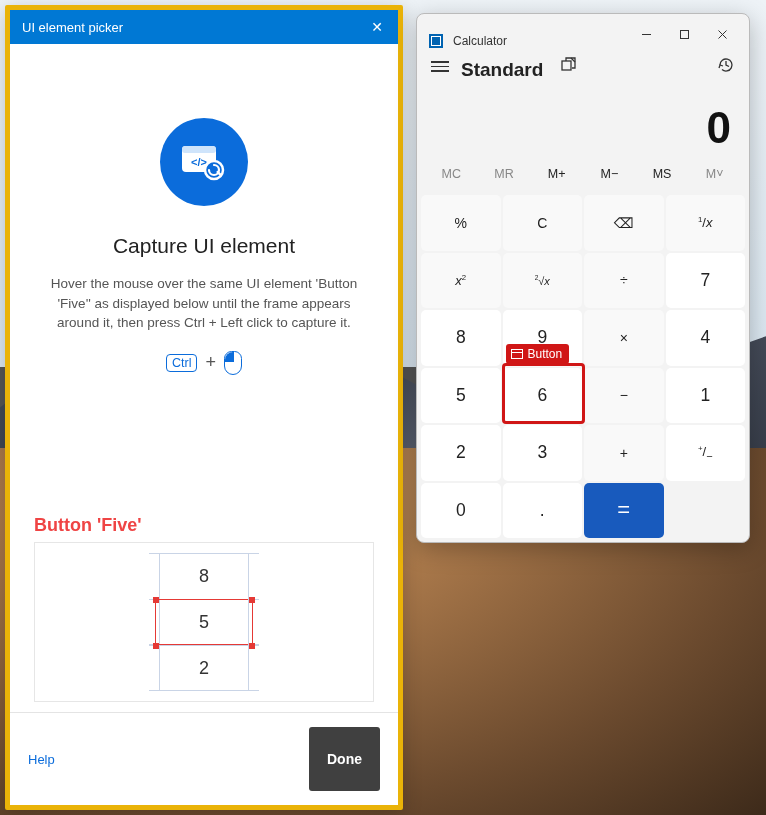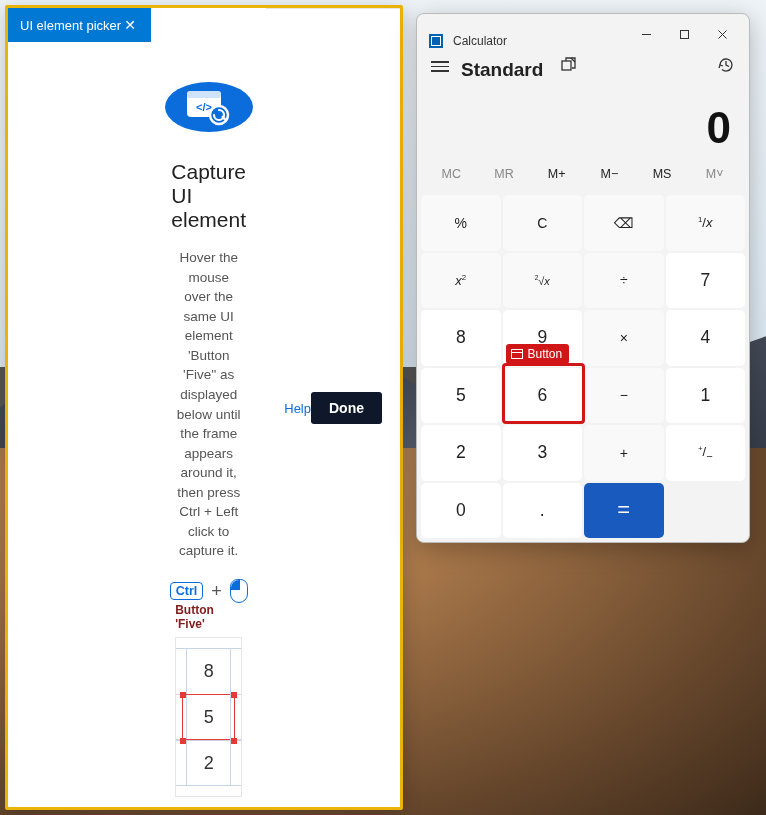--- a/index.html
+++ b/index.html
@@ -5,53 +5,53 @@
   * { box-sizing: border-box; margin: 0; padding: 0; font-family: 'Segoe UI', Tahoma, sans-serif; }
   body { width: 766px; height: 815px; position: relative; overflow: hidden; background: #555; }
 
   
   .desktop-bg { position: absolute; inset: 0; }
   .sky { position: absolute; top: 0; left: 0; right: 0; height: 45%; background: linear-gradient(#eef3f7, #d9e6f0); }
   .mountains { position: absolute; top: 35%; left: 0; right: 0; height: 25%; background: linear-gradient(135deg,#4a5260 0%, #2f3540 40%, #5a6170 60%, #343a46 100%); clip-path: polygon(0 60%, 10% 30%, 25% 55%, 40% 20%, 55% 50%, 70% 15%, 85% 45%, 100% 25%, 100% 100%, 0 100%); }
   .ground { position: absolute; top: 55%; left: 0; right: 0; bottom: 0; background: radial-gradient(ellipse at 30% 10%, #c9a06a 0%, #a9784a 30%, #6b4a2e 70%, #3d2a1a 100%); }
 
   
-  .picker-window { position: absolute; top: 5px; left: 5px; width: 398px; height: 805px; background: #fff; border: 3px solid #eab308; border-radius: 2px; display: flex; flex-direction: row; box-shadow: 0 4px 20px rgba(0,0,0,.2); }
+  .picker-window { position: absolute; top: 5px; left: 5px; width: 398px; height: 805px; background: #fff; border: 5px solid #eab308; border-radius: 2px; display: flex; flex-direction: column; box-shadow: 0 4px 20px rgba(0,0,0,.2); }
   .picker-titlebar { height: 34px; background: #0078d4; color: #fff; display: flex; align-items: center; padding: 0 12px; font-size: 13px; }
   .picker-titlebar .title { flex: 1; }
   .picker-titlebar .close { width: 18px; text-align: center; cursor: pointer; font-size: 14px; }
   .picker-body { flex: 1; display: flex; flex-direction: column; align-items: center; padding: 24px 24px 0 24px; overflow: hidden; }
   .picker-icon { width: 88px; height: 88px; border-radius: 50%; background: #0b6cdb; margin-top: 50px; display: flex; align-items: center; justify-content: center; color: #fff; }
   .picker-heading { font-size: 21px; font-weight: 400; color: #222; margin-top: 28px; }
   .picker-desc { font-size: 13.5px; color: #555; text-align: center; line-height: 1.45; margin-top: 16px; max-width: 330px; }
   .picker-keys { margin-top: 18px; display: flex; align-items: center; gap: 8px; color: #0b6cdb; }
-  .key-chip { border: 1.5px solid #0b6cdb; border-radius: 4px; padding: 1px 5px; font-size: 12.5px; font-weight: 700; }
+  .key-chip { border: 1.5px solid #0b6cdb; border-radius: 4px; padding: 1px 5px; font-size: 12.5px; font-weight: 400; }
   .plus { font-size: 18px; color: #555; }
   .mouse-icon { width: 18px; height: 24px; border: 1.8px solid #0b6cdb; border-radius: 10px 10px 12px 12px; position: relative; }
   .mouse-icon::before { content: ""; position: absolute; top: 0; left: 0; width: 50%; height: 45%; background: #0b6cdb; border-radius: 8px 0 0 0; }
   .mouse-icon::after { content: ""; position: absolute; top: 0; left: 50%; width: 1px; height: 45%; background: #0b6cdb; }
 
   .preview-section { align-self: stretch; margin-top: auto; padding: 0 0 10px 0; }
-  .preview-label { font-size: 12px; font-weight: 600; color: #7f1d1d; margin-bottom: 6px; }
+  .preview-label { font-size: 18px; font-weight: 600; color: #ef4444; margin-bottom: 6px; }
   .preview-card { border: 1px solid #e6e6e6; background: #fff; height: 160px; display: flex; align-items: center; justify-content: center; }
   .preview-inner { width: 110px; position: relative; }
   .preview-inner .cell { height: 46px; display: flex; align-items: center; justify-content: center; font-size: 18px; color: #333; border-bottom: 1px solid #c9d4e6; border-top: 1px solid #c9d4e6; }
   .preview-inner .cell:first-child { border-bottom: none; }
   .preview-inner .cell:last-child { border-top: none; }
   .preview-inner::before, .preview-inner::after { content:""; position:absolute; top:0; bottom:0; width:1px; background:#c9d4e6; }
   .preview-inner::before { left: 10px; }
   .preview-inner::after { right: 10px; }
   .preview-red { position: absolute; top: 33%; bottom: 33%; left: 6px; right: 6px; border: 1.5px solid #e53935; }
   .preview-red::before, .preview-red::after { content:""; position:absolute; width:6px; height:6px; background:#e53935; }
   .preview-red::before { top:-3px; left:-3px; box-shadow: 0 46px #e53935; }
   .preview-red::after  { top:-3px; right:-3px; box-shadow: 0 46px #e53935; }
 
   .picker-footer { border-top: 1px solid #e4e4e4; padding: 14px 18px; display: flex; align-items: center; justify-content: space-between; }
   .help-link { color: #0b6cdb; font-size: 13px; cursor: pointer; }
-  .done-btn { background: #0f172a; color: #fff; border: none; padding: 8px 18px; font-size: 14px; font-weight: 600; border-radius: 3px; cursor: pointer; }
+  .done-btn { background: #404040; color: #fff; border: none; padding: 24px 18px; font-size: 14px; font-weight: 600; border-radius: 3px; cursor: pointer; }
 
   
   .calc-window { position: absolute; top: 13px; left: 416px; width: 334px; height: 530px; background: #f3f3f3; border: 1px solid #bababa; border-radius: 8px; box-shadow: 0 6px 24px rgba(0,0,0,.25); display: flex; flex-direction: column; overflow: visible; }
   .calc-titlebar { height: 34px; display: flex; align-items: flex-end; padding: 0 8px 0 12px; font-size: 12px; color: #333; }
   .calc-titlebar .app-icon { width: 14px; height: 14px; background: #0063b1; margin-right: 10px; position: relative; }
   .calc-titlebar .app-icon::after{content:"";position:absolute;inset:2px;border:1px solid #fff;}
   .calc-titlebar .title { flex: 1; }
   .winbtn { width: 38px; height: 28px; display: flex; align-items: center; justify-content: center; color: #333; cursor: pointer; }
   .winbtn svg { width: 11px; height: 11px; }
 

